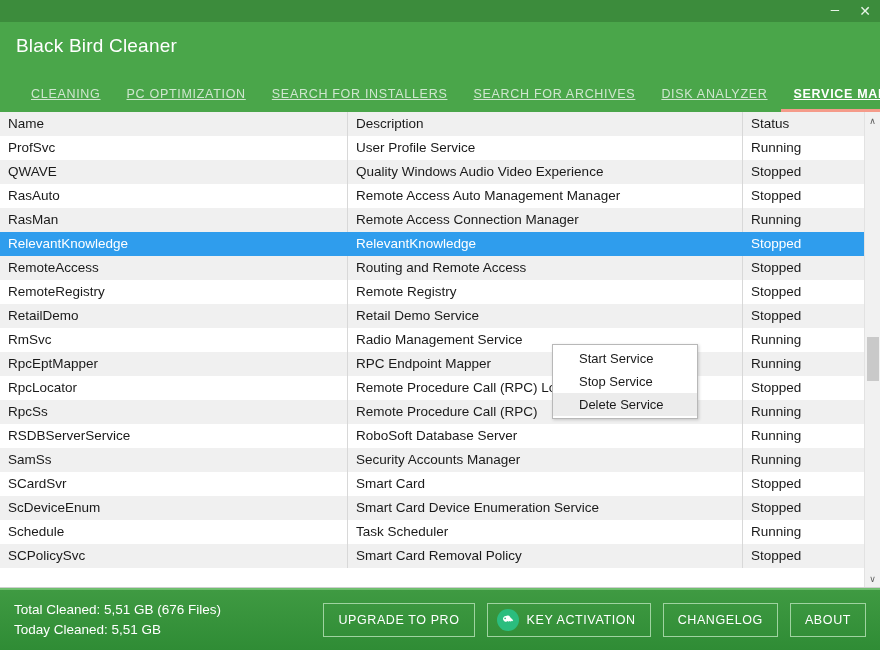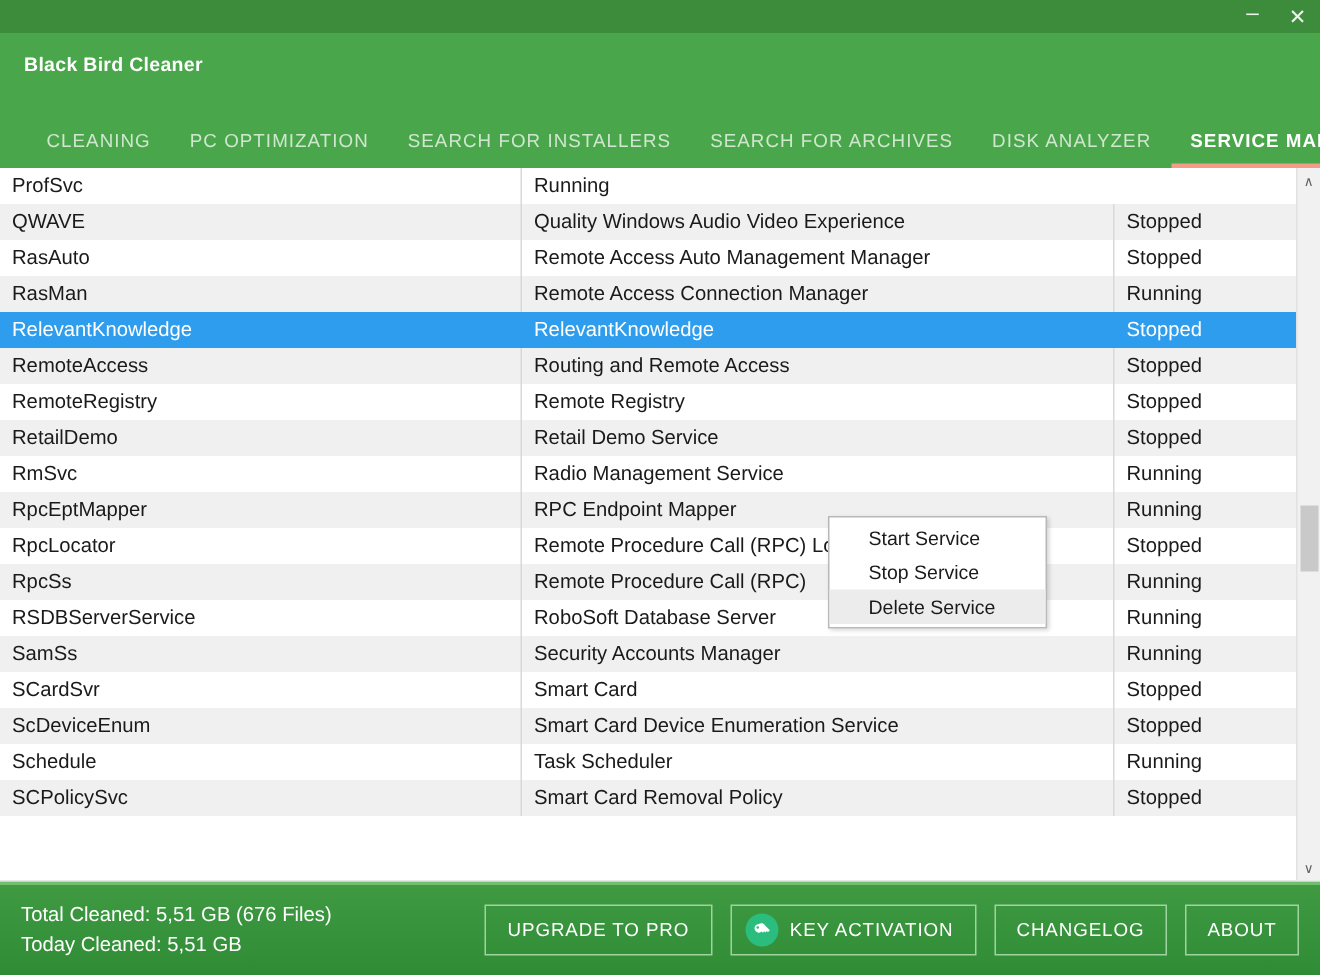--- a/index.html
+++ b/index.html
@@ -34,42 +34,43 @@
   
   .header {
     background: #4aa64a;
     flex: 0 0 90px;
     position: relative;
   }
   .app-title {
     position: absolute;
     left: 16px; top: 13px;
     color: #ffffff;
-    font-size: 13px;
-    font-weight: bold;
+    font-size: 19px;
+    font-weight: normal;
     letter-spacing: 0.2px;
   }
   .tabs {
     position: absolute;
     left: 0; right: 0; bottom: 0;
     height: 36px;
     display: flex;
     align-items: center;
     padding-left: 18px;
   }
   .tab {
     color: #cfe6cf;
     font-size: 12.5px;
     letter-spacing: 0.7px;
     padding: 0 13px;
     height: 36px;
     line-height: 36px;
     white-space: nowrap;
     cursor: default;
     position: relative;
+    text-decoration: underline;
   }
   .tab.active {
     color: #ffffff;
     font-weight: bold;
   }
   .tab.active::after {
     content: "";
     position: absolute;
     left: 0; right: 0; bottom: 0;
     height: 3px;
@@ -220,22 +221,28 @@
         <div class="tab">PC OPTIMIZATION</div>
         <div class="tab">SEARCH FOR INSTALLERS</div>
         <div class="tab">SEARCH FOR ARCHIVES</div>
         <div class="tab">DISK ANALYZER</div>
         <div class="tab active">SERVICE MANAGER</div>
       </div>
   </div>
 
   <div class="table-wrap">
     <div class="table" id="table">
+        <div class="row alt">
+          <div class="cell name">Name</div>
+          <div class="cell desc">Description</div>
+          <div class="cell status">Status</div>
+        </div>
         <div class="row">
           <div class="cell name">ProfSvc</div>
+          <div class="cell desc">User Profile Service</div>
           <div class="cell status">Running</div>
         </div>
         <div class="row alt">
           <div class="cell name">QWAVE</div>
           <div class="cell desc">Quality Windows Audio Video Experience</div>
           <div class="cell status">Stopped</div>
         </div>
         <div class="row">
           <div class="cell name">RasAuto</div>
           <div class="cell desc">Remote Access Auto Management Manager</div>

